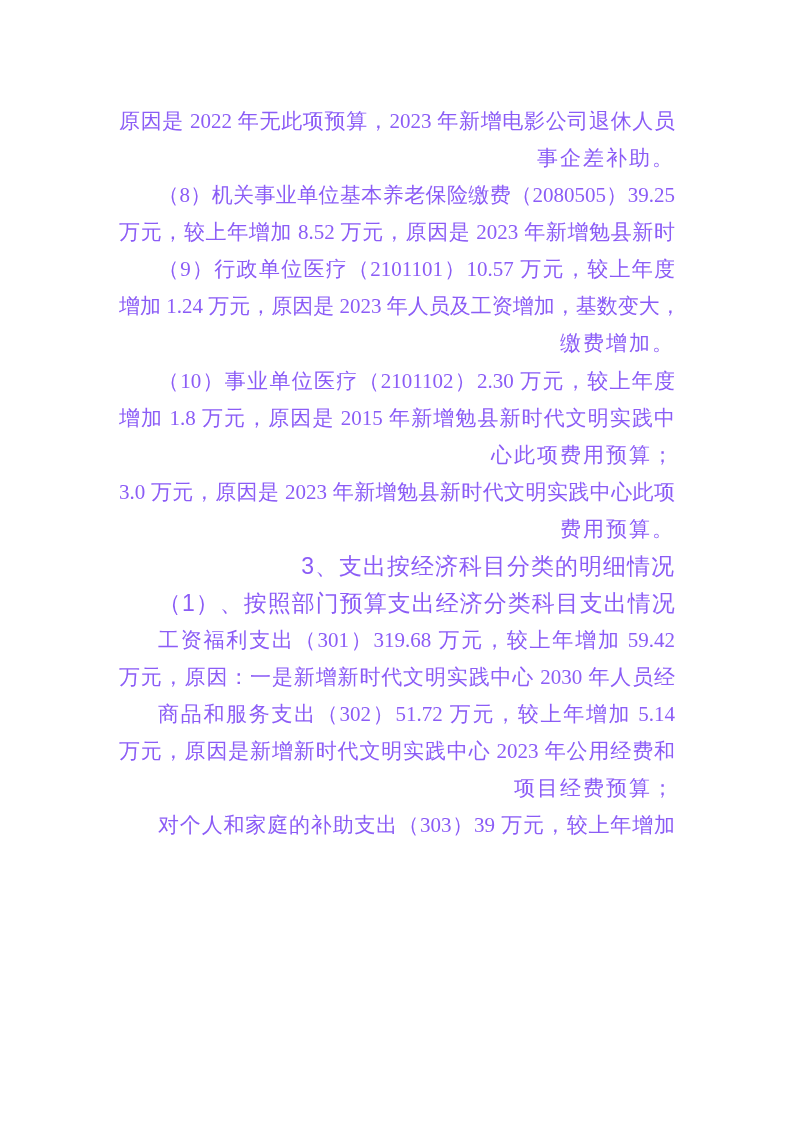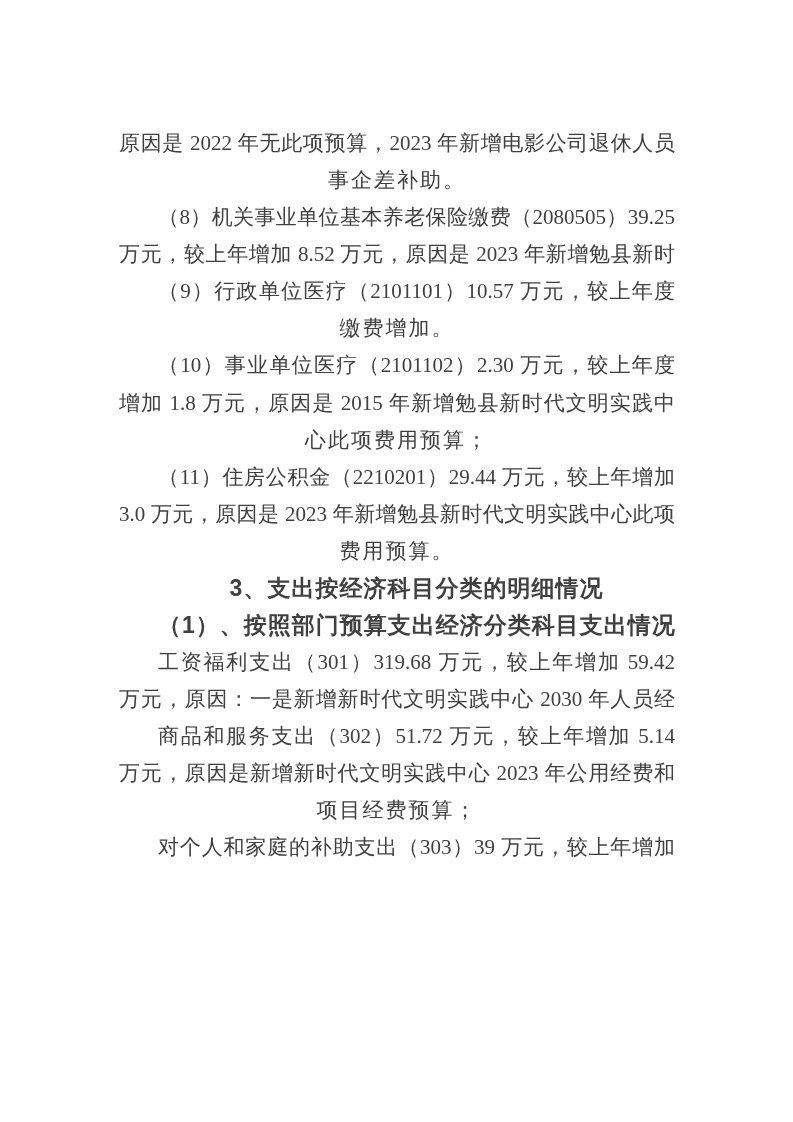--- a/index.html
+++ b/index.html
@@ -30,64 +30,64 @@
     line-height: 37.08px;
     white-space: nowrap;
     overflow: visible;
   }
   .block.body .line {
     font-family: "Liberation Serif", "DejaVu Serif", serif;
     font-size: 21px;
   }
   .block.heading .line {
     font-family: "Liberation Sans", "DejaVu Sans", sans-serif;
-    font-weight: bold;
+    font-weight: normal;
     font-size: 23px;
     letter-spacing: 1px;
   }
   
   .line.fill {
     text-align: justify;
     text-align-last: justify;
     letter-spacing: 0;
   }
   
   .line.end {
-    text-align: center;
+    text-align: right;
     letter-spacing: 2px;
   }
   
   .line.indent {
     text-indent: 39px;
   }
 </style>
 </head>
 <body>
 
 <div class="page">
-  <div class="doc-content" style="color: #404040; margin-top: 22px;">
+  <div class="doc-content" style="color: #8b5cf6;">
       <div class="block body">
         <div class="line fill">原因是 2022 年无此项预算，2023 年新增电影公司退休人员</div>
         <div class="line end">事企差补助。</div>
       </div>
       <div class="block body">
         <div class="line fill indent">（8）机关事业单位基本养老保险缴费（2080505）39.25</div>
         <div class="line fill">万元，较上年增加 8.52 万元，原因是 2023 年新增勉县新时</div>
       </div>
       <div class="block body">
         <div class="line fill indent">（9）行政单位医疗（2101101）10.57 万元，较上年度</div>
+        <div class="line fill">增加 1.24 万元，原因是 2023 年人员及工资增加，基数变大，</div>
         <div class="line end">缴费增加。</div>
       </div>
       <div class="block body">
         <div class="line fill indent">（10）事业单位医疗（2101102）2.30 万元，较上年度</div>
         <div class="line fill">增加 1.8 万元，原因是 2015 年新增勉县新时代文明实践中</div>
         <div class="line end">心此项费用预算；</div>
       </div>
       <div class="block body">
-        <div class="line fill indent">（11）住房公积金（2210201）29.44 万元，较上年增加</div>
         <div class="line fill">3.0 万元，原因是 2023 年新增勉县新时代文明实践中心此项</div>
         <div class="line end">费用预算。</div>
       </div>
       <div class="block heading">
         <div class="line end indent">3、支出按经济科目分类的明细情况</div>
       </div>
       <div class="block heading">
         <div class="line end indent">（1）、按照部门预算支出经济分类科目支出情况</div>
       </div>
       <div class="block body">

